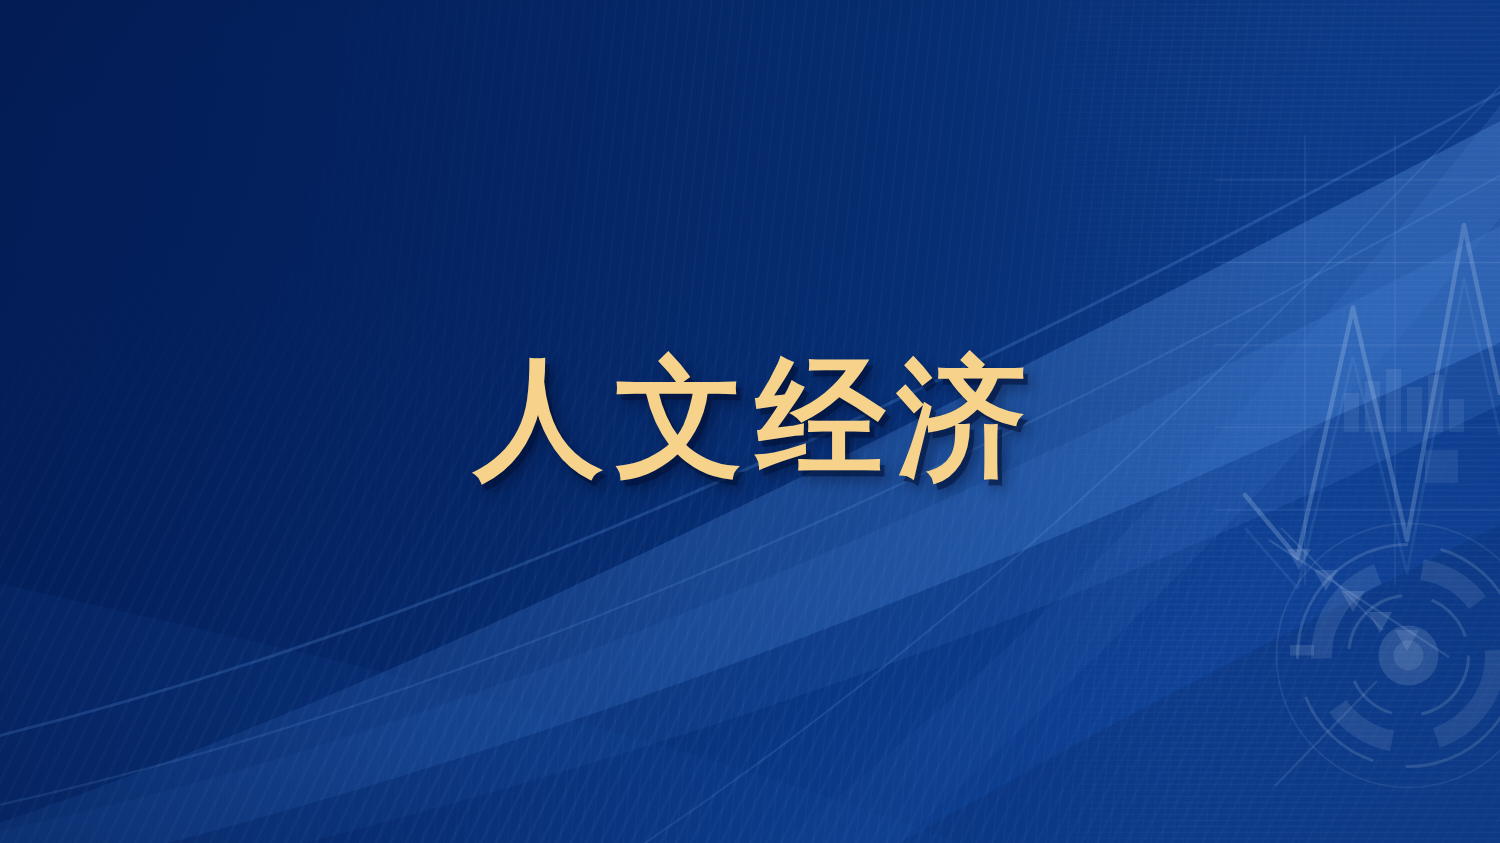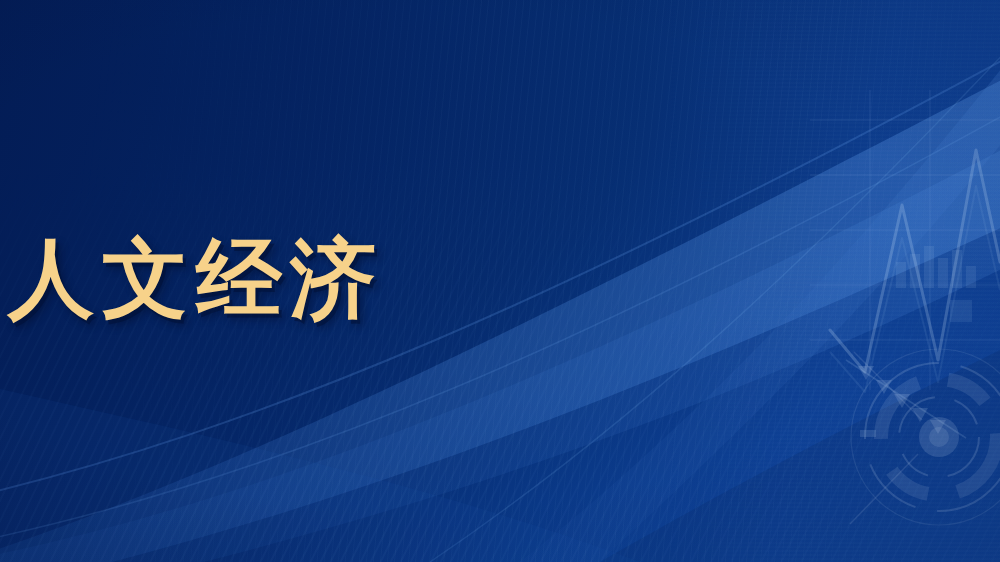--- a/index.html
+++ b/index.html
@@ -122,21 +122,21 @@
     background: radial-gradient(120% 105% at 42% 46%, rgba(0,0,0,0) 42%, rgba(1,14,48,0.30) 100%);
     pointer-events: none;
   }
 
   
   .headline {
     position: absolute;
     inset: 0;
     display: flex;
     flex-direction: column;
-    align-items: flex-start;
+    align-items: center;
     justify-content: center;
   }
 
   .title-line {
     color: #f7d28a;
     font-weight: bold;
     line-height: 1.0;
     white-space: nowrap;
     text-shadow:
       3px 4px 0 rgba(2,17,54,0.55),

